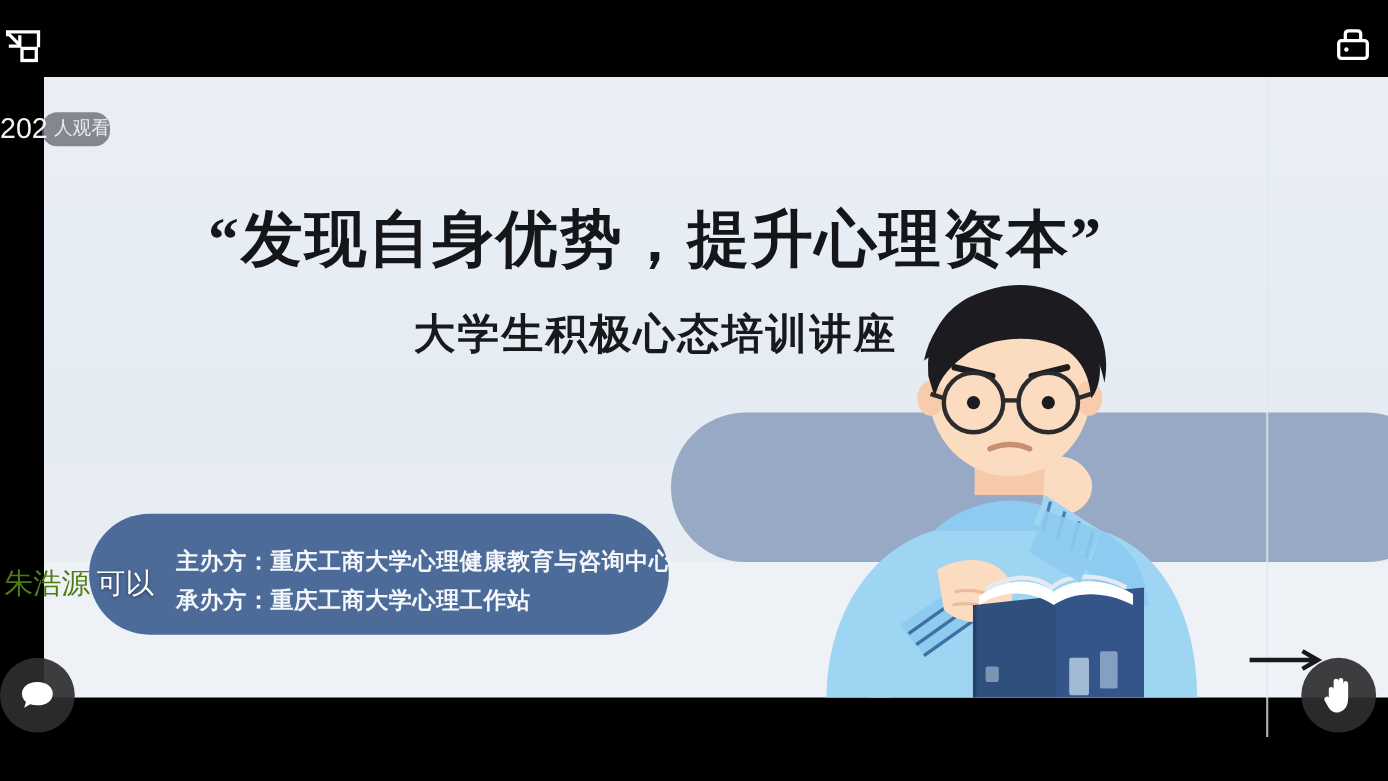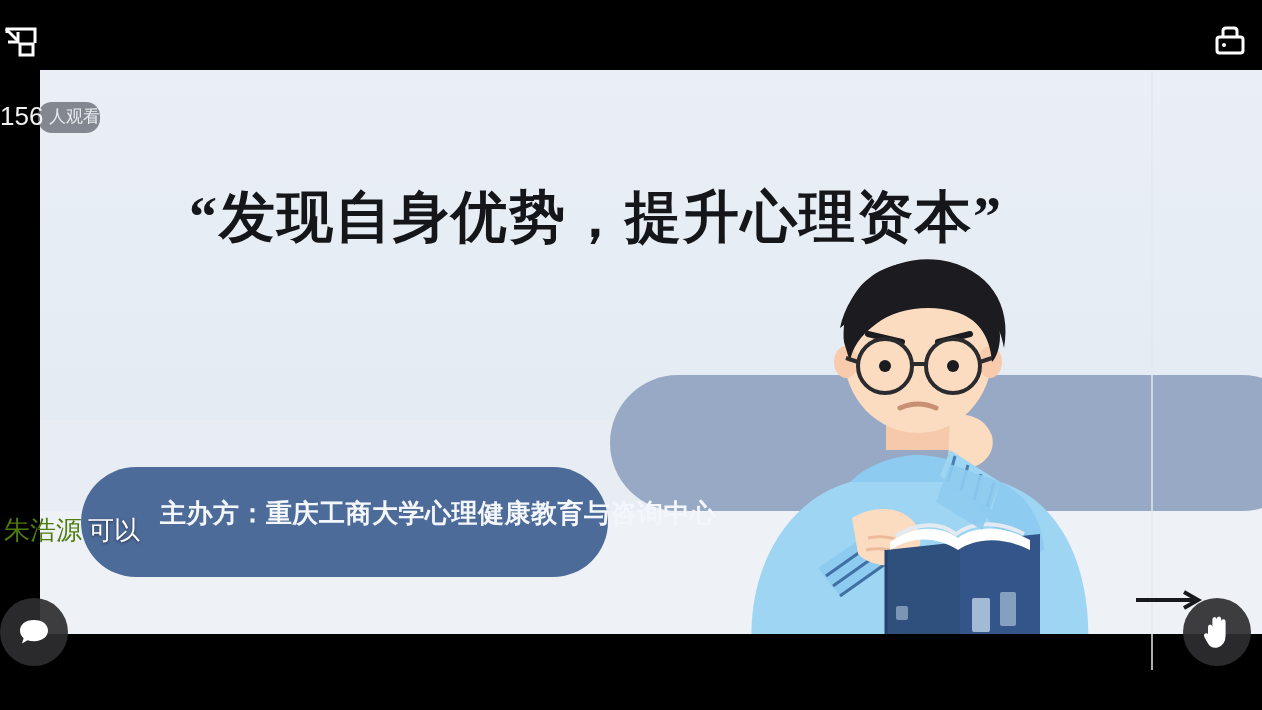--- a/index.html
+++ b/index.html
@@ -82,21 +82,21 @@
     background: #4d6b99;
     border-radius: 55px;
     z-index: 6;
   }
   #organizer-pill .line {
     position: absolute;
     left: 79px;
     color: #f3f6fa;
     font-family: "Liberation Serif", "DejaVu Serif", serif;
     font-weight: bold;
-    font-size: 26px;
+    font-size: 21px;
     letter-spacing: 0.5px;
     white-space: nowrap;
   }
   #organizer-pill .line-1 { top: 29px; }
   #organizer-pill .line-2 { top: 65px; }
 
   
   #figure { position: absolute; left: 660px; top: 180px; width: 420px; height: 400px; z-index: 7; }
 
   
@@ -187,20 +187,21 @@
       <circle cx="14" cy="23" r="2" fill="#ffffff"></circle>
     </svg>
   </div>
 
   <div id="slide">
     <div id="slide-bg-top"></div>
     <div id="band"></div>
     <div id="band-lower"></div>
 
     <div id="slide-title">“发现自身优势，提升心理资本”</div>
+    <div id="slide-subtitle">大学生积极心态培训讲座</div>
 
     <svg id="figure" viewBox="0 0 420 400">
 
       <path d="M52 400 C46 320 86 250 150 232 L300 232 C360 250 392 316 388 400 Z" fill="#9ed5f2"></path>
 
       <path d="M186 140 L250 140 L250 200 L186 200 Z" fill="#f6c9ab"></path>
 
       <path d="M150 232 C170 212 200 205 218 205 C238 205 272 214 300 232 Z" fill="#8ecbf0"></path>
 
       <ellipse cx="218" cy="105" rx="74" ry="78" fill="#fcdcc1"></ellipse>
@@ -266,26 +267,27 @@
       <path d="M250 214 L300 232 L282 280 L236 252 Z" fill="#8ecbf0" opacity="0.9"></path>
     </svg>
 
     <svg id="slide-arrow" viewBox="0 0 70 24">
       <path d="M2 12 L60 12" stroke="#17191d" stroke-width="4"></path>
       <path d="M50 4 L64 12 L50 20" fill="none" stroke="#17191d" stroke-width="4"></path>
     </svg>
 
     <div id="organizer-pill">
       <div class="line line-1">主办方：重庆工商大学心理健康教育与咨询中心</div>
+      <div class="line line-2">承办方：重庆工商大学心理工作站</div>
     </div>
   </div>
 
   <div id="edge-line"></div>
 
-  <div id="viewer-count">156</div>
+  <div id="viewer-count">202</div>
   <div class="badge" id="viewer-badge">人观看</div>
 
   <div class="chat-msg" id="chat-2">
     <span class="chat-name dim">朱浩源</span><span class="chat-text">可以</span>
   </div>
 
   <div class="round-btn" id="chat-button">
     <svg width="34" height="34" viewBox="0 0 34 34">
       <path d="M17 5 C25.8 5 31 9.8 31 15.6 C31 21.4 25.8 26.2 17 26.2 C14.6 26.2 12.4 25.9 10.5 25.3
                L5 28.5 L6.6 23.2 C4.3 21.2 3 18.6 3 15.6 C3 9.8 8.2 5 17 5 Z" fill="#ffffff"></path>

